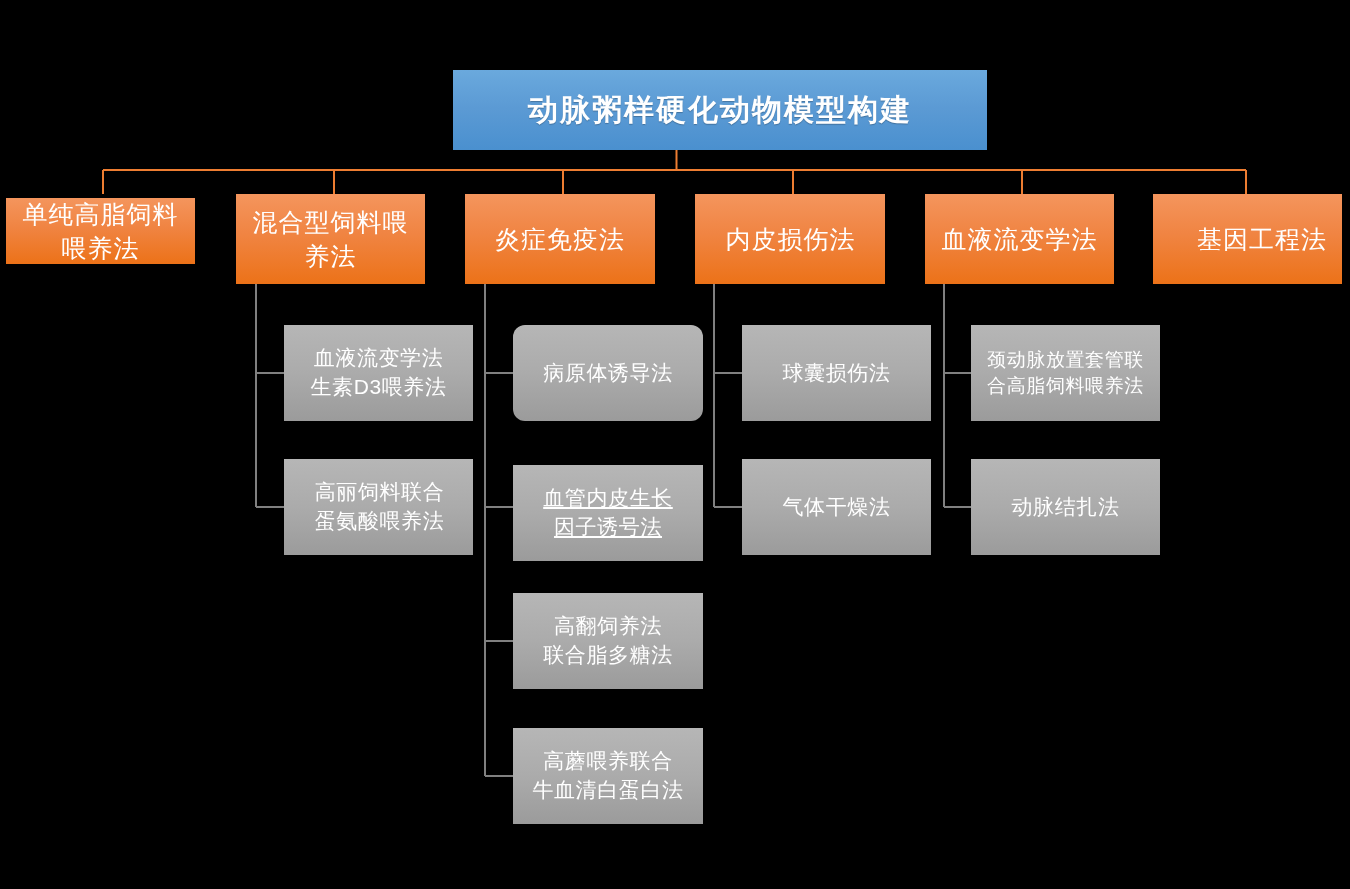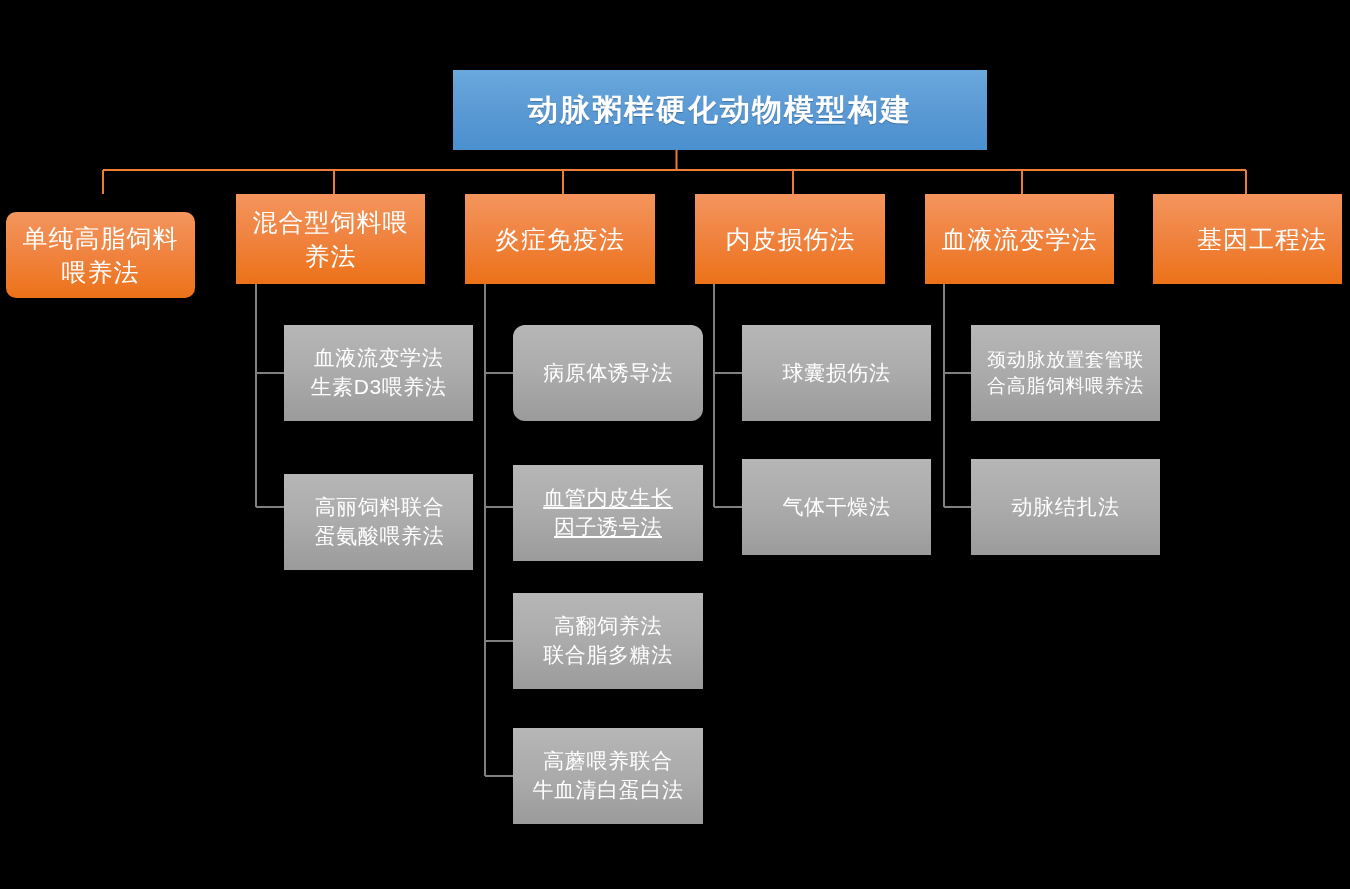--- a/index.html
+++ b/index.html
@@ -99,38 +99,38 @@
     <path d="M714,373 L742,373" stroke="#808080" stroke-width="2" fill="none"></path>
     <path d="M714,507 L742,507" stroke="#808080" stroke-width="2" fill="none"></path>
 
     <path d="M944,284 L944,507" stroke="#808080" stroke-width="2" fill="none"></path>
     <path d="M944,373 L971,373" stroke="#808080" stroke-width="2" fill="none"></path>
     <path d="M944,507 L971,507" stroke="#808080" stroke-width="2" fill="none"></path>
   </svg>
 
   <div class="node root" style="left:453px; top:70px; width:534px; height:80px;">动脉粥样硬化动物模型构建</div>
 
-  <div class="node cat" style="left:6px; top:212px; width:189px; height:86px;border-radius:10px;">单纯高脂饲料
+  <div class="node cat" style="left:6px; top:198px; width:189px; height:66px;">单纯高脂饲料
 喂养法</div>
 
   <div class="node cat" style="left:236px; top:194px; width:189px; height:90px;">混合型饲料喂
 养法</div>
 
   <div class="node cat" style="left:465px; top:194px; width:190px; height:90px;">炎症免疫法</div>
 
   <div class="node cat" style="left:695px; top:194px; width:190px; height:90px;padding-left:7px;">内皮损伤法</div>
 
   <div class="node cat" style="left:925px; top:194px; width:189px; height:90px;">血液流变学法</div>
 
   <div class="node cat" style="left:1153px; top:194px; width:189px; height:90px;padding-left:35px;">基因工程法</div>
 
   <div class="node leaf" style="left:284px; top:325px; width:189px; height:96px;">血液流变学法
 生素D3喂养法</div>
 
-  <div class="node leaf" style="left:284px; top:474px; width:189px; height:96px;padding-left:8px;">高丽饲料联合
+  <div class="node leaf" style="left:284px; top:459px; width:189px; height:96px;padding-left:8px;">高丽饲料联合
 蛋氨酸喂养法</div>
 
   <div class="node leaf" style="left:513px; top:325px; width:190px; height:96px;border-radius:12px;">病原体诱导法</div>
 
   <div class="node leaf" style="left:513px; top:465px; width:190px; height:96px;text-decoration:underline;">血管内皮生长
 因子诱号法</div>
 
   <div class="node leaf" style="left:513px; top:593px; width:190px; height:96px;">高翻饲养法
 联合脂多糖法</div>
 

